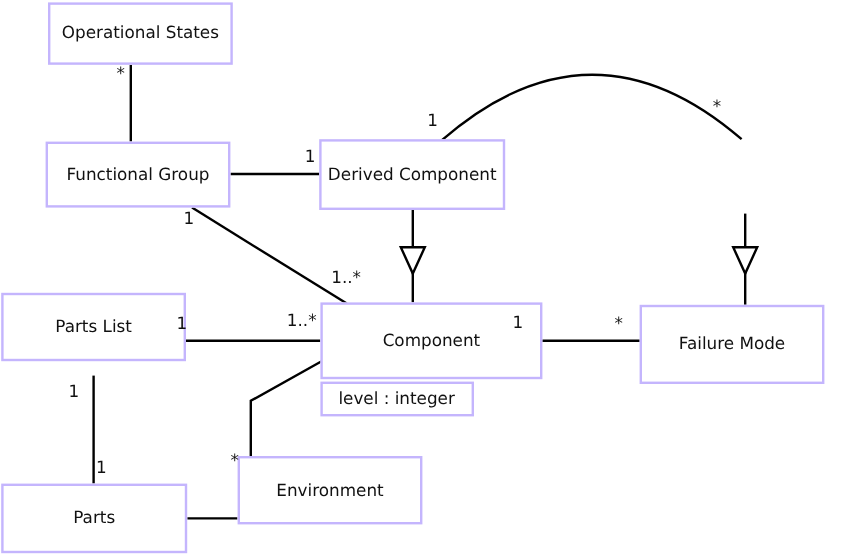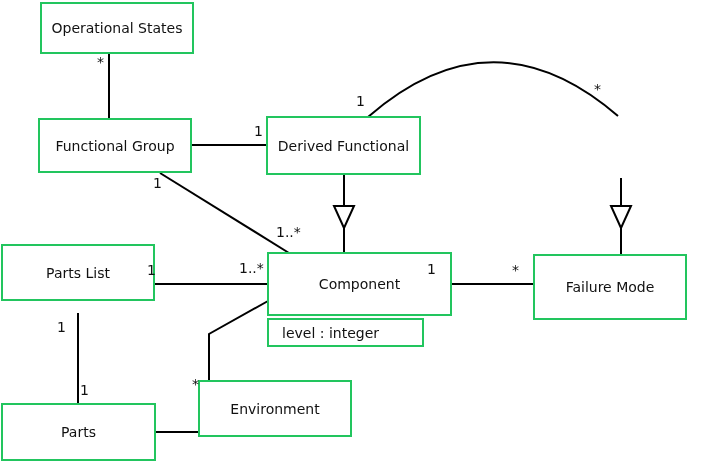--- a/index.html
+++ b/index.html
@@ -26,21 +26,21 @@
     stroke-width: 2;
     fill: none;
   }
   svg.edges path.tri {
     fill: #ffffff;
   }
   .node {
     position: absolute;
     box-sizing: border-box;
     background: #ffffff;
-    border: 2px solid #22c55e;
+    border: 2px solid #c4b5fd;
     display: flex;
     align-items: center;
     justify-content: center;
     font-size: 14px;
     white-space: nowrap;
   }
   .node.attr {
     justify-content: flex-start;
     padding-left: 13px;
   }
@@ -76,33 +76,33 @@
 
   <div class="node" style="left:40px; top:2px; width:154px; height:52px">
     <span>Operational States</span>
   </div>
 
   <div class="node" style="left:38px; top:118px; width:154px; height:55px">
     <span>Functional Group</span>
   </div>
 
   <div class="node" style="left:266px; top:116px; width:155px; height:59px">
-    <span>Derived Functional</span>
+    <span>Derived Component</span>
   </div>
 
 
   <div class="node" style="left:1px; top:244px; width:154px; height:57px">
     <span>Parts List</span>
   </div>
 
   <div class="node" style="left:267px; top:252px; width:185px; height:64px">
     <span>Component</span>
   </div>
 
-  <div class="node attr" style="left:267px; top:318px; width:157px; height:29px">
+  <div class="node attr" style="left:267px; top:318px; width:128px; height:29px">
     <span>level : integer</span>
   </div>
 
   <div class="node" style="left:533px; top:254px; width:154px; height:66px">
     <span>Failure Mode</span>
   </div>
 
   <div class="node" style="left:1px; top:403px; width:155px; height:58px">
     <span>Parts</span>
   </div>

